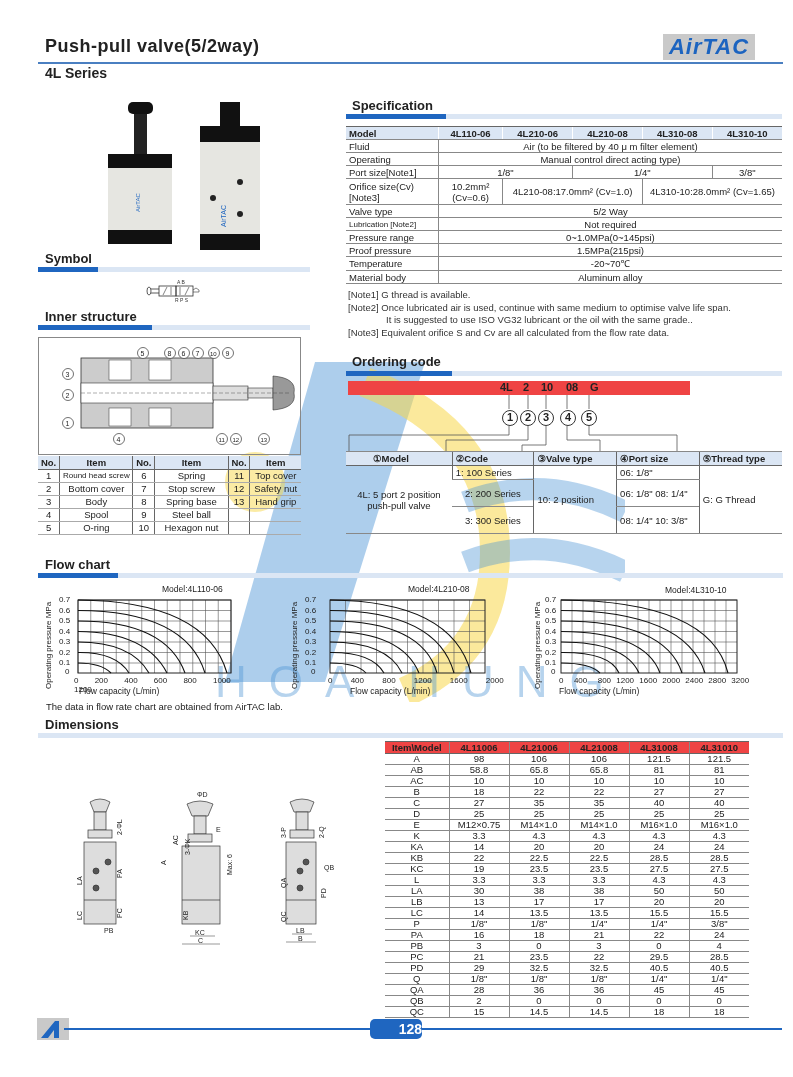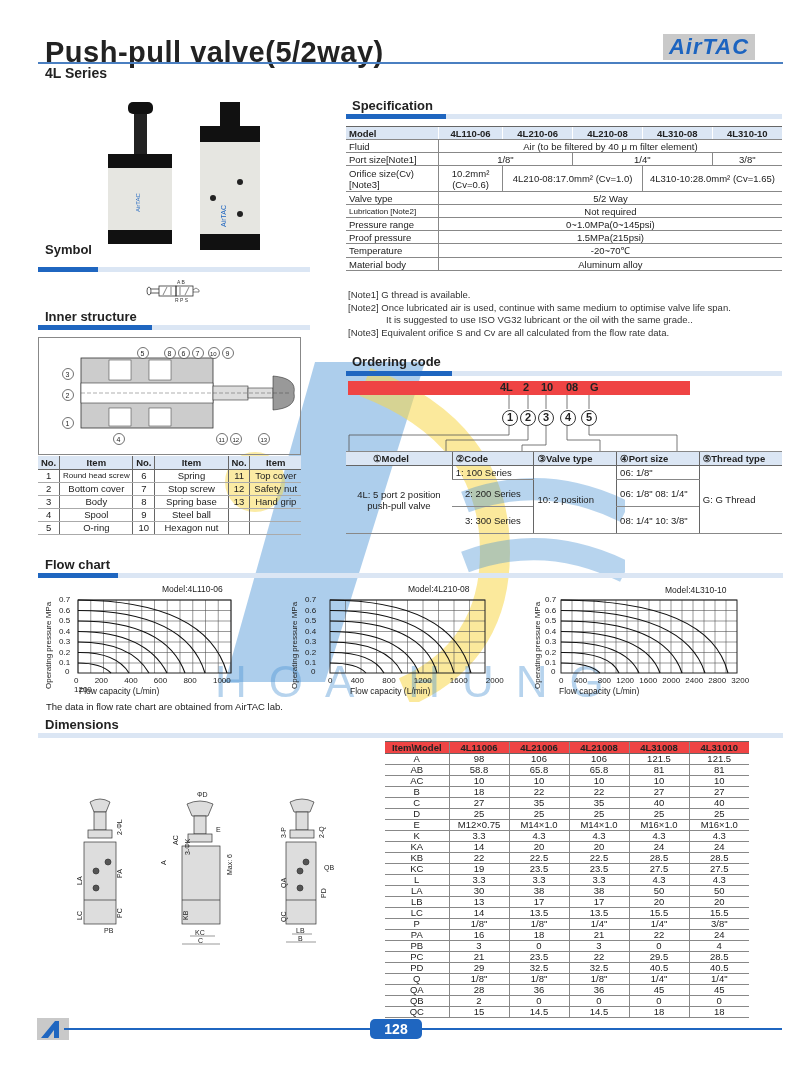--- a/index.html
+++ b/index.html
@@ -1,18 +1,18 @@
 <!DOCTYPE html>
 <html><head>
 <meta charset="utf-8">
 <style>
   * { box-sizing: border-box; margin: 0; padding: 0; }
   body { width: 793px; height: 1077px; background: #fff; font-family: "Liberation Sans", sans-serif; color: #222; position: relative; overflow: hidden; }
   .abs { position: absolute; }
-  .title { left: 45px; top: 36px; font-size: 29px; font-weight: bold; letter-spacing: 0.5px; }
+  .title { left: 45px; top: 36px; font-size: 18px; font-weight: bold; letter-spacing: 0.5px; }
   .title-line { left: 38px; top: 62px; width: 745px; height: 2px; background: #4a7fc1; }
   .subtitle { left: 45px; top: 65px; font-size: 14px; font-weight: bold; }
   .logo { left: 663px; top: 34px; width: 92px; height: 26px; background: #c9c9c9; color: #1c64c0; font-weight: bold; font-size: 22px; text-align: center; line-height: 26px; letter-spacing: 1px; font-style: italic; }
   .sec-title { font-size: 13px; font-weight: bold; color: #222; }
   .sec-bar { height: 5px; background: #dbe6f4; }
   .sec-bar .dark { height: 5px; background: #1f66c0; }
   table { border-collapse: collapse; }
   .spec { left: 346px; top: 126px; width: 436px; font-size: 9.5px; }
   .spec td, .spec th { border-bottom: 1px solid #888; height: 13px; padding: 0 3px; }
   .spec th { background: #dbe6f4; font-weight: bold; text-align: center; border-top: 1.5px solid #666; }
@@ -35,21 +35,21 @@
   .parts th:first-child, .parts td:first-child { border-left: none; }
   .parts td { text-align: center; border-left: 1px solid #666; border-bottom: 1px solid #aaa; height: 13px; }
   .parts td.small { font-size: 8px; }
   .chart-box { position: absolute; font-size: 8.5px; }
   .dims { left: 385px; top: 741px; width: 364px; font-size: 9.5px; }
   .dims th { background: #ef4444; font-weight: bold; border-left: 1px solid #888; border-top: 1px solid #666; border-bottom: 1px solid #666; height: 12px; padding: 0 2px; }
   .dims th:first-child { border-left: none; }
   .dims td { text-align: center; border-left: 1px solid #888; border-bottom: 1px solid #888; height: 10.6px; line-height: 10px; }
   .dims td:first-child { border-left: none; }
   .footer-line { left: 64px; top: 1028px; width: 718px; height: 2px; background: #1f66c0; }
-  .page-num { left: 370px; top: 1019px; width: 52px; height: 20px; background: #1f66c0; color: #fff; font-weight: bold; font-size: 14px; text-align: center; line-height: 20px; border-radius: 5px; }
+  .page-num { left: 370px; top: 1019px; width: 52px; height: 20px; background: #1f66c0; color: #fff; font-weight: bold; font-size: 14px; text-align: right; line-height: 20px; border-radius: 5px; }
   .foot-logo { left: 37px; top: 1018px; width: 32px; height: 22px; background: #c9c9c9; }
   .watermark { left: 165px; top: 352px; width: 460px; height: 350px; pointer-events: none; }
 </style>
 </head>
 <body>
 
 <svg class="abs watermark" viewBox="0 0 460 350">
   <path d="M150 10 L260 10 L160 330 L60 330 Z" fill="#4a93d4" opacity="0.45"></path>
   <path d="M200 30 Q330 80 330 200 Q330 300 240 340" stroke="#f7d74a" stroke-width="30" fill="none" opacity="0.55"></path>
   <circle cx="90" cy="130" r="30" fill="#f7d74a" opacity="0.5"></circle>
@@ -77,21 +77,21 @@
     <rect x="100" y="24" width="60" height="16" fill="#111"></rect>
     <rect x="100" y="40" width="60" height="92" fill="#e6e6e1"></rect>
     <rect x="100" y="132" width="60" height="16" fill="#111"></rect>
     <circle cx="140" cy="80" r="3" fill="#222"></circle>
     <circle cx="140" cy="112" r="3" fill="#222"></circle>
     <circle cx="113" cy="96" r="3" fill="#222"></circle>
     <text x="126" y="125" font-size="7" fill="#1f66c0" transform="rotate(-90 126 125)" font-family="Liberation Sans, sans-serif">AirTAC</text>
   </g>
 </svg>
 
-<div class="abs sec-title" style="left:45px;top:242px;">Symbol</div>
+<div class="abs sec-title" style="left:45px;top:251px;">Symbol</div>
 <div class="abs sec-bar" style="left:38px;top:267px;width:272px;">
     <div class="dark" style="width:60px;"></div>
   </div>
 <svg class="abs" style="left:145px;top:278px;" width="60" height="25">
   <ellipse cx="4" cy="13" rx="2" ry="4" fill="none" stroke="#333" stroke-width="0.8"></ellipse>
   <line x1="6" y1="11" x2="14" y2="11" stroke="#333" stroke-width="0.8"></line>
   <line x1="6" y1="15" x2="14" y2="15" stroke="#333" stroke-width="0.8"></line>
   <rect x="14" y="8" width="17" height="10" fill="none" stroke="#333" stroke-width="0.8"></rect>
   <rect x="31" y="8" width="17" height="10" fill="none" stroke="#333" stroke-width="0.8"></rect>
   <line x1="18" y1="17" x2="22" y2="9" stroke="#333" stroke-width="0.6"></line>
@@ -218,20 +218,24 @@
     <th style="width:65px">4L210-06</th>
     <th style="width:65px">4L210-08</th>
     <th style="width:65px">4L310-08</th>
     <th style="width:65px">4L310-10</th>
   </tr>
   <tr>
         <td class="lbl">Fluid</td>
         <td colspan="5">Air (to be filtered by 40 μ m filter element)</td>
       </tr>
   <tr>
+        <td class="lbl">Operating</td>
+        <td colspan="5">Manual control direct acting type)</td>
+      </tr>
+  <tr>
         <td class="lbl">Port size[Note1]</td>
         <td colspan="2">1/8"</td>
         <td colspan="2">1/4"</td>
         <td>3/8"</td>
       </tr>
   <tr style="height:26px;">
         <td class="lbl">Orifice size(Cv) [Note3]</td>
         <td>10.2mm² (Cv=0.6)</td>
         <td colspan="2">4L210-08:17.0mm² (Cv=1.0)</td>
         <td colspan="2">4L310-10:28.0mm² (Cv=1.65)</td>

